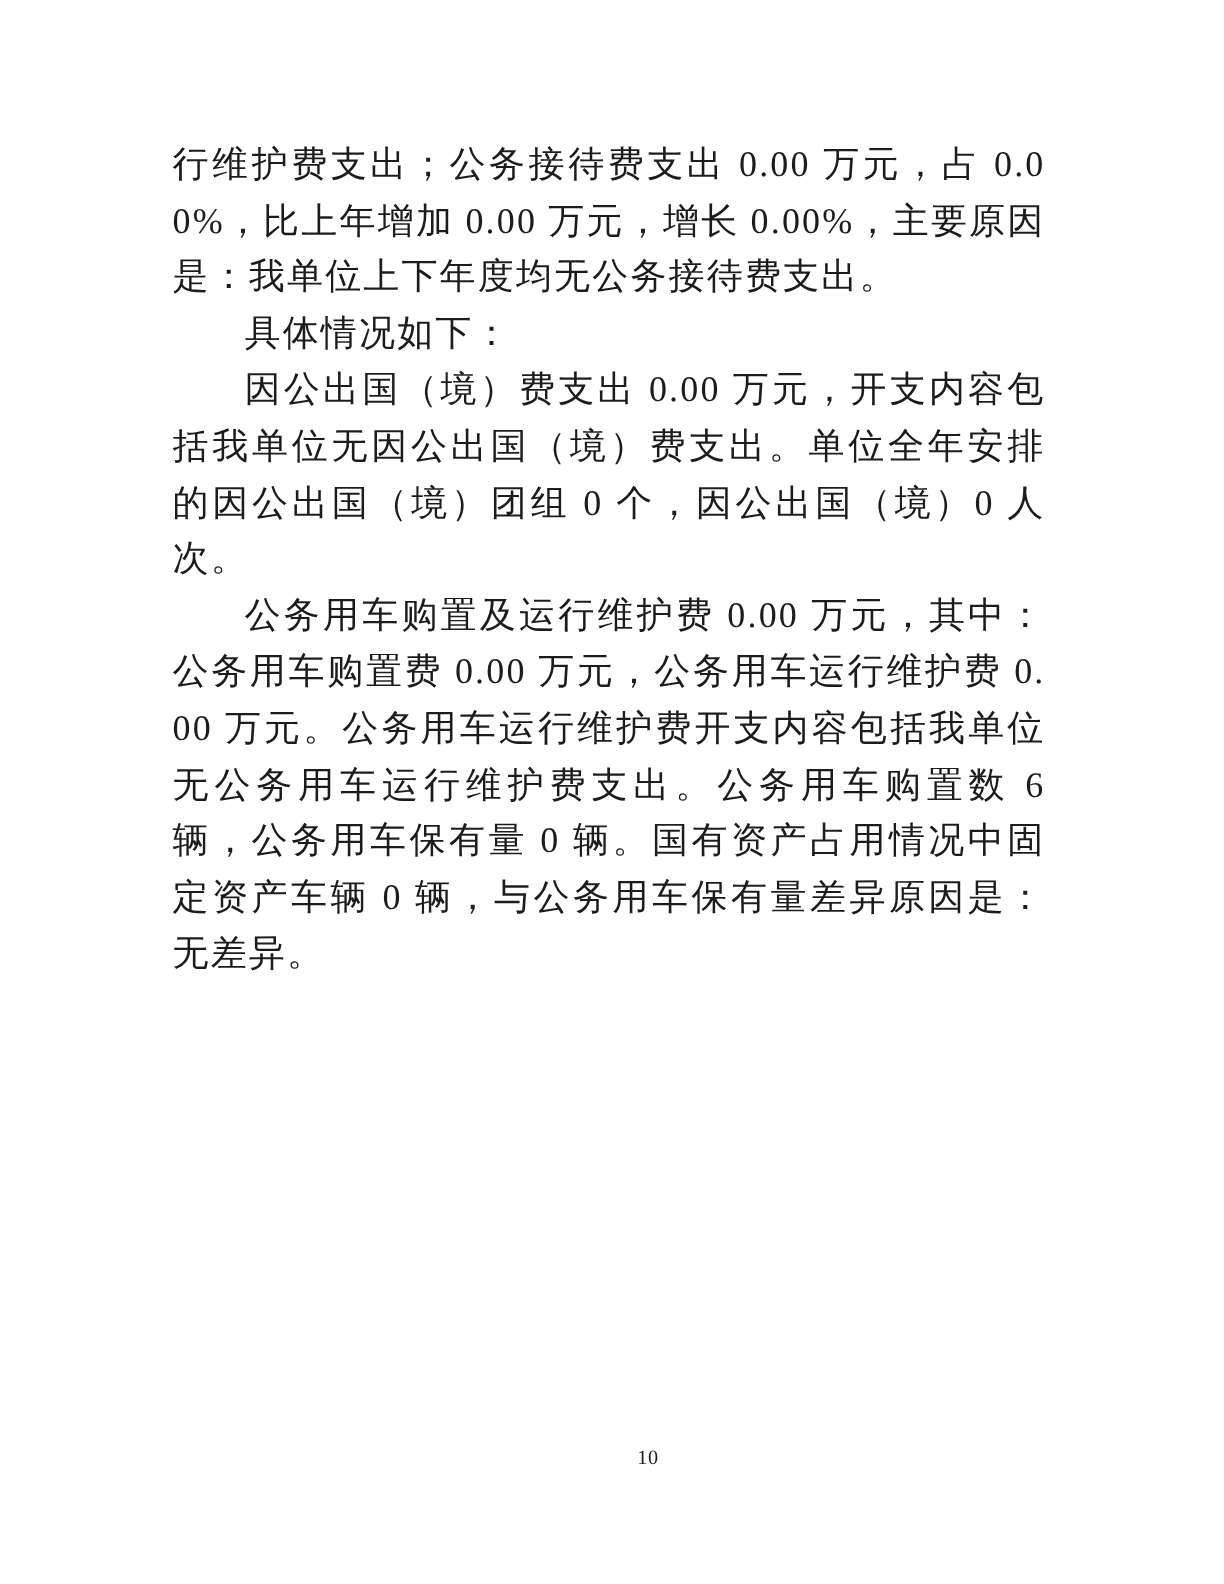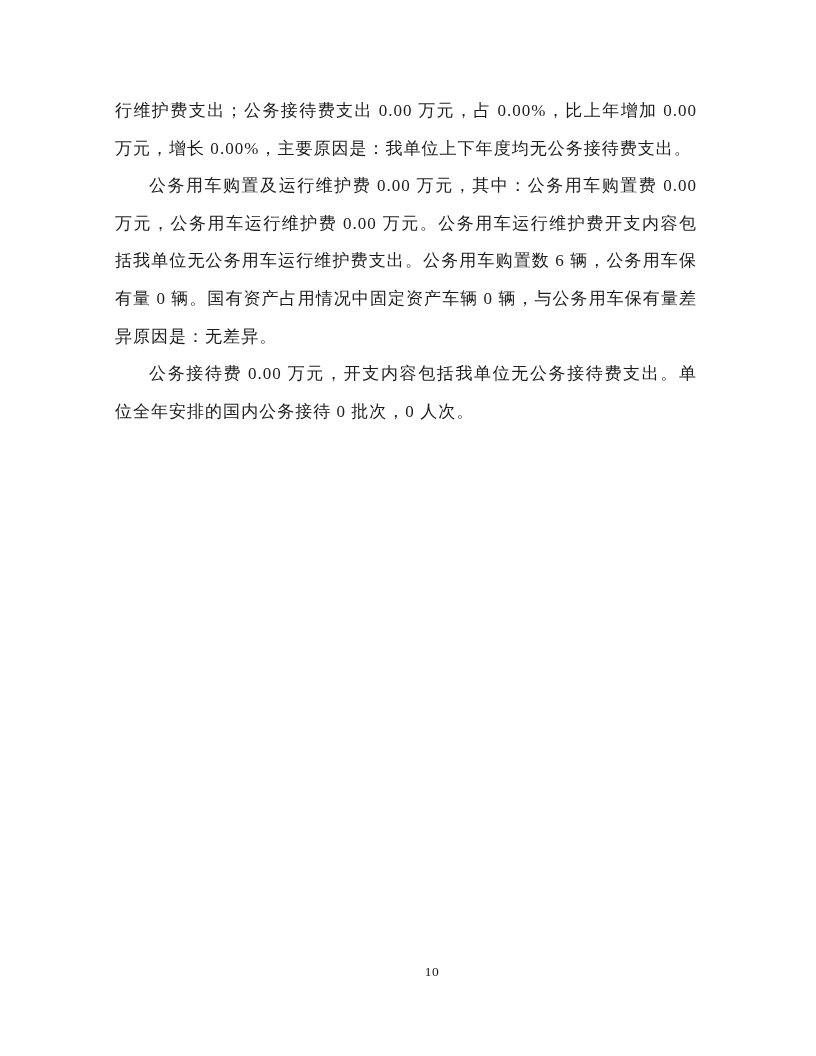--- a/index.html
+++ b/index.html
@@ -17,21 +17,21 @@
     color: #1c1c1c;
   }
   .content {
     position: absolute;
     left: 115px;
     top: 92px;
     width: 582px;
   }
   .para {
     margin: 0;
-    font-size: 17px;
+    font-size: 24px;
     line-height: 37.6px;
     letter-spacing: 0.06em;
     text-align: justify;
     text-justify: inter-character;
     word-break: break-all;
   }
   .para.indent {
     text-indent: 2em;
   }
   .footer {
@@ -45,17 +45,18 @@
     color: #1c1c1c;
     padding-left: 24px;
   }
 </style>
 </head>
 <body>
 
 <div class="page">
   <div class="content" id="paragraph-container">
       <p class="para">行维护费支出；公务接待费支出 0.00 万元，占 0.00%，比上年增加 0.00 万元，增长 0.00%，主要原因是：我单位上下年度均无公务接待费支出。</p>
+      <p class="para indent">具体情况如下：</p>
+      <p class="para indent">因公出国（境）费支出 0.00 万元，开支内容包括我单位无因公出国（境）费支出。单位全年安排的因公出国（境）团组 0 个，因公出国（境）0 人次。</p>
       <p class="para indent">公务用车购置及运行维护费 0.00 万元，其中：公务用车购置费 0.00 万元，公务用车运行维护费 0.00 万元。公务用车运行维护费开支内容包括我单位无公务用车运行维护费支出。公务用车购置数 6 辆，公务用车保有量 0 辆。国有资产占用情况中固定资产车辆 0 辆，与公务用车保有量差异原因是：无差异。</p>
-      <p class="para indent">公务接待费 0.00 万元，开支内容包括我单位无公务接待费支出。单位全年安排的国内公务接待 0 批次，0 人次。</p>
     </div>
   <div class="footer">10</div>
 </div>
 
 </body></html>

